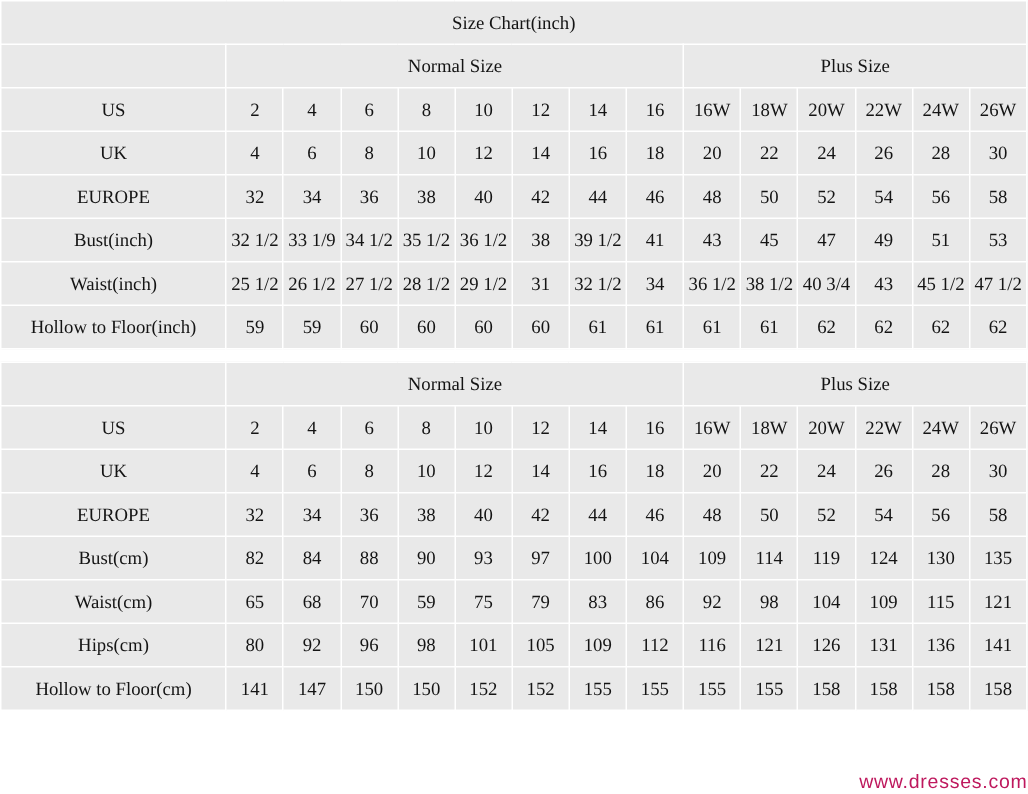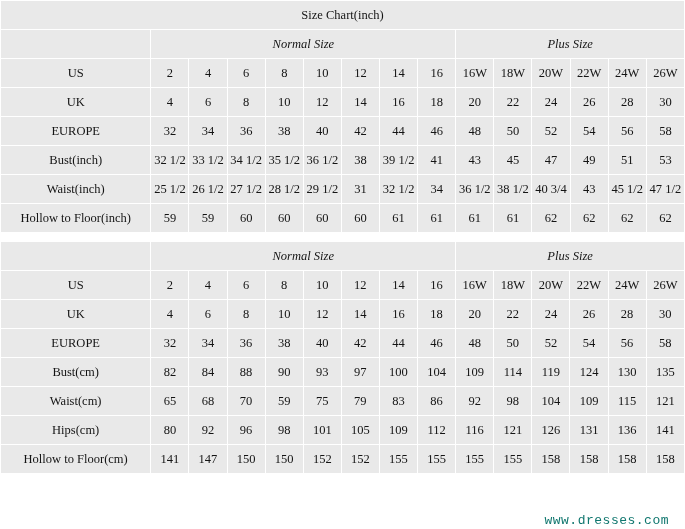--- a/index.html
+++ b/index.html
@@ -43,45 +43,44 @@
   }
   td.title-cell {
     font-size: 15px;
     height: 24px;
     background: #e9e9e9;
     border: 1px solid #ffffff;
   }
   td.group-cell {
     font-size: 14.5px;
     height: 26px;
-    font-style: italic;
   }
   td.rowhead {
     font-size: 14px;
     background: #e9e9e9;
   }
   td.blank-cell {
     background: #e9e9e9;
   }
   td.wide-head {
     font-size: 13.5px;
     margin-top: 20px;
   }
   .spacer {
     height: 8px;
     background: #ffffff;
     width: 685px;
   }
   .watermark {
     position: absolute;
-    right: 16px;
+    right: 0;
     bottom: 1px;
     font-size: 13px;
-    color: #0f766e;
-    font-family: Liberation Mono, monospace;
+    color: #be185d;
+    font-family: Liberation Sans, sans-serif;
     letter-spacing: 0.5px;
     pointer-events: none;
   }
   td.num {
     font-size: 12px;
   }
 </style>
 </head>
 <body>
 
@@ -166,21 +165,21 @@
           <td class="num">50</td>
           <td class="num">52</td>
           <td class="num">54</td>
           <td class="num">56</td>
           <td class="num">58</td>
         </tr>
 
         <tr>
           <td class="rowhead">Bust(inch)</td>
           <td class="num">32 1/2</td>
-          <td class="num">33 1/2</td>
+          <td class="num">33 1/9</td>
           <td class="num">34 1/2</td>
           <td class="num">35 1/2</td>
           <td class="num">36 1/2</td>
           <td class="num">38</td>
           <td class="num">39 1/2</td>
           <td class="num">41</td>
           <td class="num">43</td>
           <td class="num">45</td>
           <td class="num">47</td>
           <td class="num">49</td>

